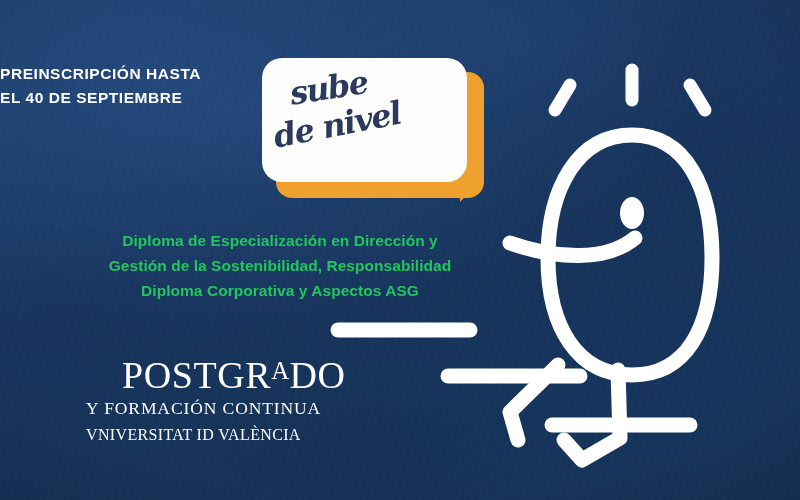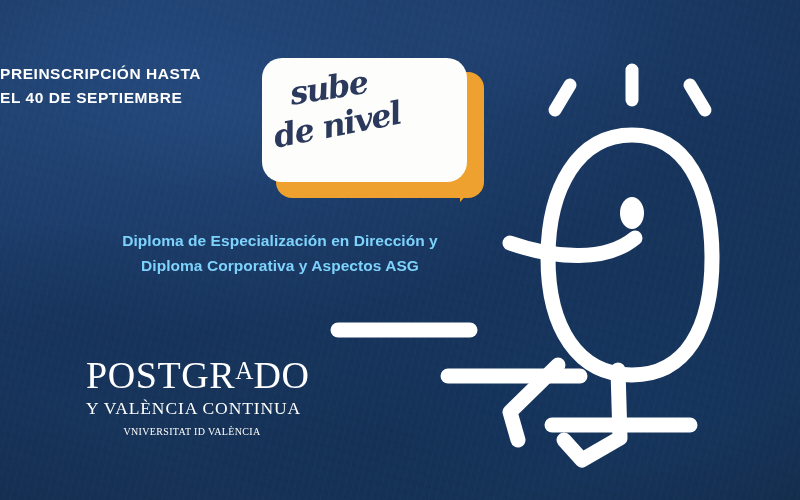--- a/index.html
+++ b/index.html
@@ -139,21 +139,21 @@
     letter-spacing: -1.5px;
   }
 
   
   #programme-title {
     position: absolute;
     left: 62px;
     top: 228px;
     width: 436px;
     text-align: center;
-    color: #7dd3fc;
+    color: #22c55e;
     font-size: 15.5px;
     font-weight: bold;
     line-height: 1.62;
     letter-spacing: .05px;
   }
   #programme-title .ln { display: block; white-space: nowrap; }
 
   
   #logo {
     position: absolute;
@@ -163,37 +163,38 @@
     text-align: center;
     color: #ffffff;
     font-family: "Liberation Serif", serif;
   }
   #logo-main {
     font-size: 38px;
     line-height: 1;
     letter-spacing: .6px;
     white-space: nowrap;
     display: block;
+    margin-left: 36px;
   }
   #logo-main .sup {
     font-size: 25px;
     vertical-align: 9px;
     letter-spacing: 0;
   }
   #logo-sub {
     display: block;
     margin-top: 4px;
     font-size: 17.5px;
     letter-spacing: .9px;
     white-space: nowrap;
   }
   #logo-univ {
     display: block;
     margin-top: 7px;
-    font-size: 10px;
+    font-size: 16px;
     letter-spacing: .35px;
     white-space: nowrap;
   }
   .sc { font-variant: small-caps; }
 
   
   #figure {
     position: absolute;
     left: 320px;
     top: 40px;
@@ -222,26 +223,27 @@
     <div class="bubble-tail"></div>
     <div class="bubble-white"></div>
     <div id="bubble-text">
       <span class="script l1">sube</span>
       <span class="script l2">de nivel</span>
     </div>
   </div>
 
   <div id="programme-title">
     <span class="ln">Diploma de Especialización en Dirección y</span>
+    <span class="ln">Gestión de la Sostenibilidad, Responsabilidad</span>
     <span class="ln">Diploma Corporativa y Aspectos ASG</span>
   </div>
 
   <div id="logo">
     <span id="logo-main"><span>POSTGR</span><span class="sup">A</span><span>DO</span></span>
-    <span id="logo-sub" class="sc">Y VALÈNCIA CONTINUA</span>
+    <span id="logo-sub" class="sc">Y FORMACIÓN CONTINUA</span>
     <span id="logo-univ" class="sc">VNIVERSITAT ID VALÈNCIA</span>
   </div>
 
   <div id="figure">
     <svg width="480" height="450" viewBox="0 0 480 450" fill="none" xmlns="http://www.w3.org/2000/svg">
 
       <g stroke="#ffffff" stroke-width="13" stroke-linecap="round">
         <line x1="250" y1="45" x2="235" y2="70"></line>
         <line x1="312" y1="30" x2="312" y2="60"></line>
         <line x1="370" y1="45" x2="385" y2="70"></line>

